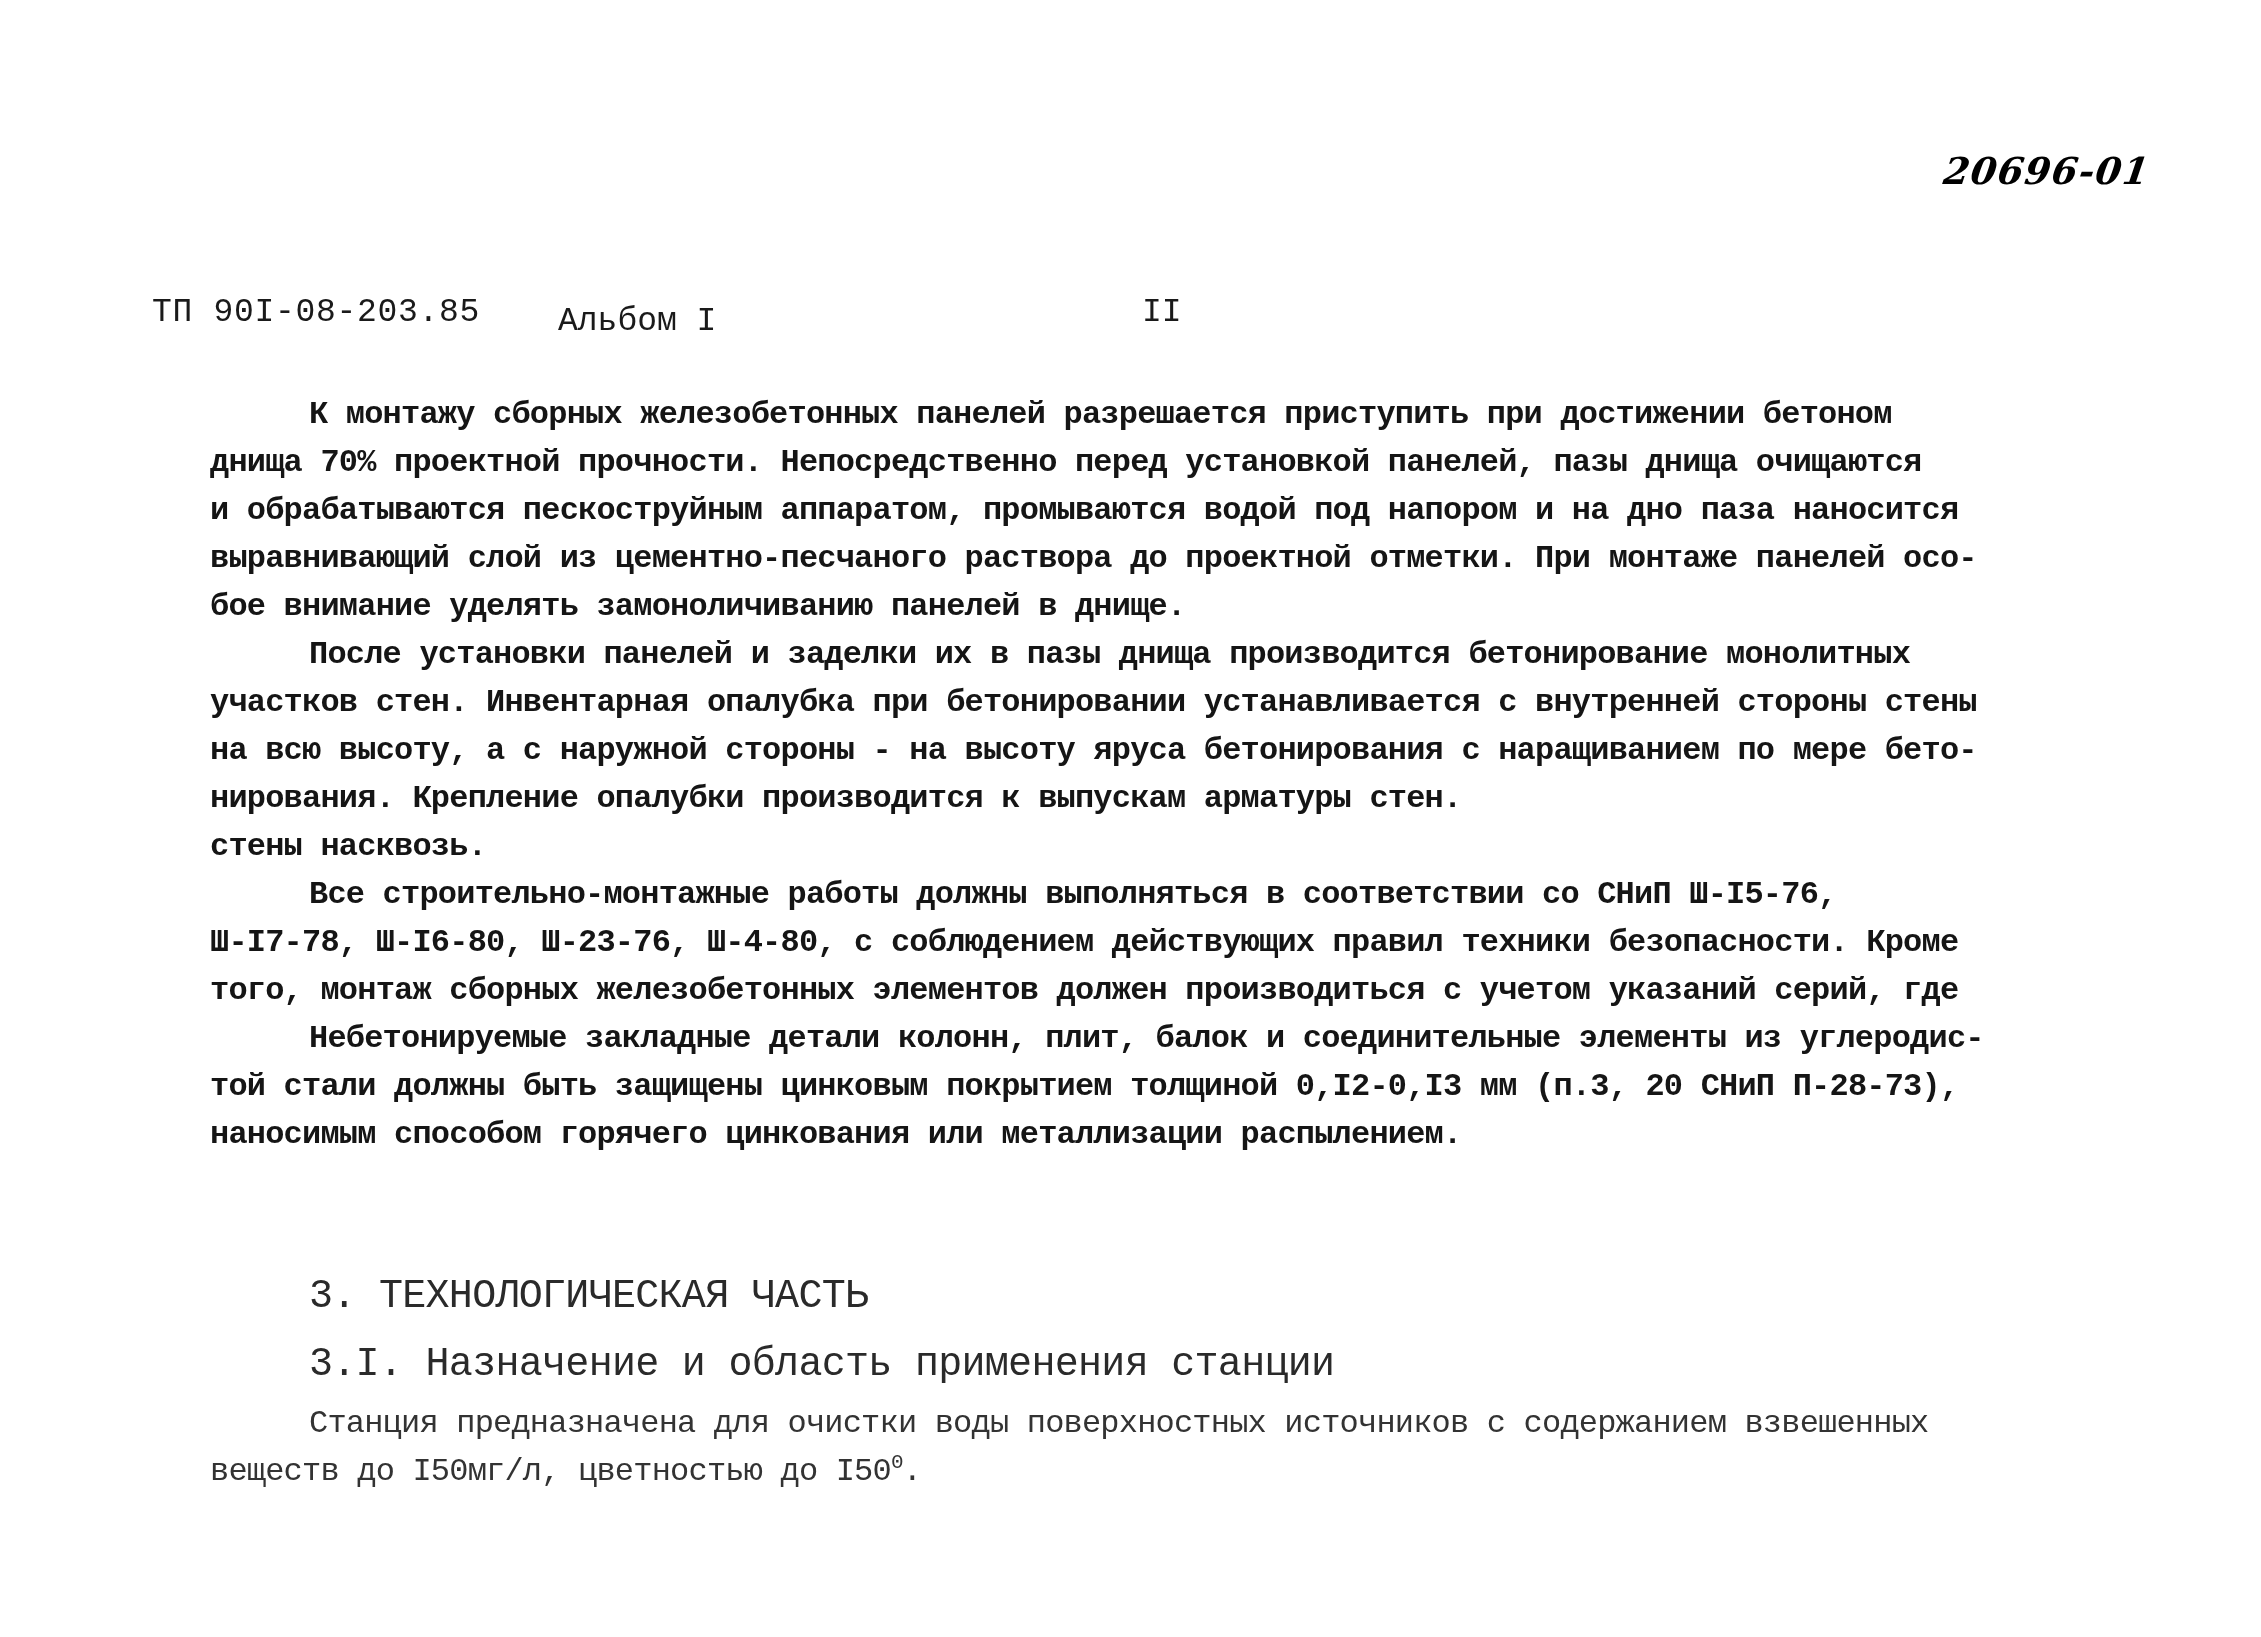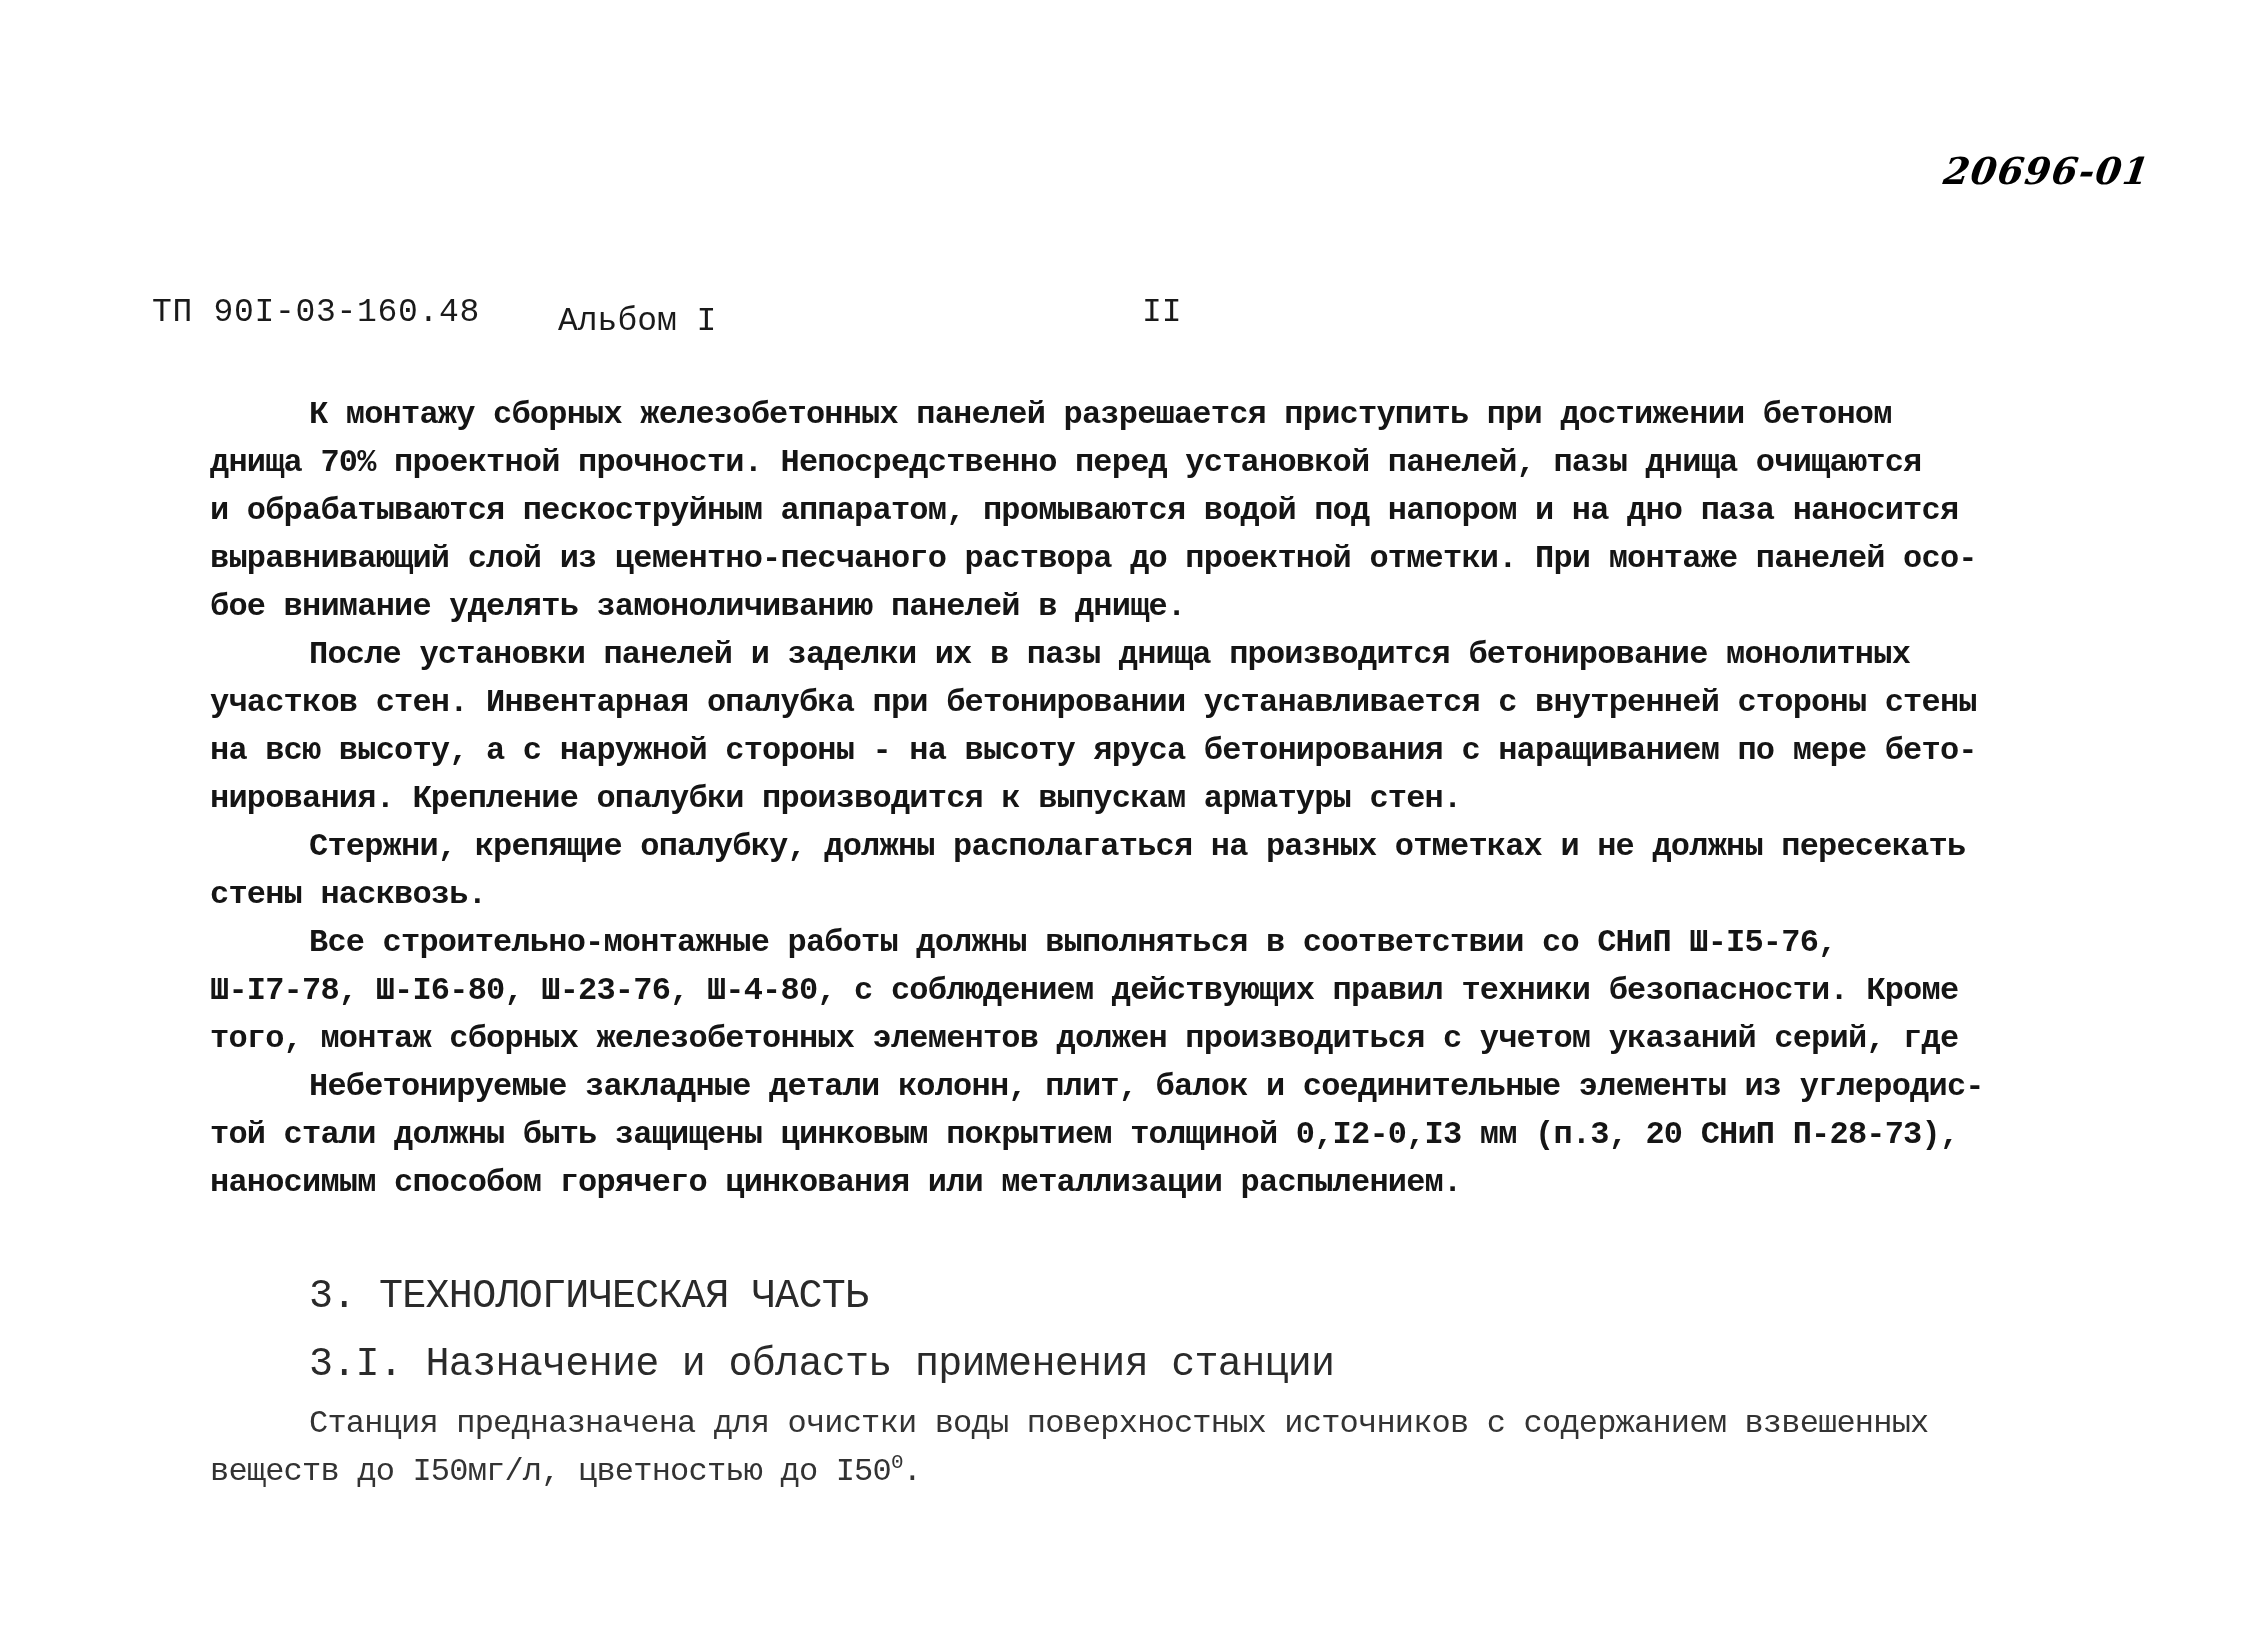--- a/index.html
+++ b/index.html
@@ -42,41 +42,40 @@
   sup { font-size: 21px; vertical-align: super; line-height: 0; }
 </style>
 </head>
 <body>
 
 <div class="page">
 
   <div class="archive-no">20696-01</div>
 
   <div class="header">
-    <span class="code">ТП 90I-03-160.48</span>
+    <span class="code">ТП 90I-08-203.85</span>
     <span class="album">Альбом I</span>
     <span class="pageno">II</span>
   </div>
 
   <div class="body-text">
     <div>
       <div class="line indent">К монтажу сборных железобетонных панелей разрешается приступить при достижении бетоном</div>
       <div class="line">днища 70% проектной прочности. Непосредственно перед установкой панелей, пазы днища очищаются</div>
       <div class="line">и обрабатываются пескоструйным аппаратом, промываются водой под напором и на дно паза наносится</div>
       <div class="line">выравнивающий слой из цементно-песчаного раствора до проектной отметки. При монтаже панелей осо-</div>
       <div class="line">бое внимание уделять замоноличиванию панелей в днище.</div>
     </div>
     <div>
       <div class="line indent">После установки панелей и заделки их в пазы днища производится бетонирование монолитных</div>
       <div class="line">участков стен. Инвентарная опалубка при бетонировании устанавливается с внутренней стороны стены</div>
       <div class="line">на всю высоту, а с наружной стороны - на высоту яруса бетонирования с наращиванием по мере бето-</div>
       <div class="line">нирования. Крепление опалубки производится к выпускам арматуры стен.</div>
     </div>
     <div>
-      <div class="line indent">Стержни, крепящие опалубку, должны располагаться на разных отметках и не должны пересекать</div>
       <div class="line">стены насквозь.</div>
     </div>
     <div>
       <div class="line indent">Все строительно-монтажные работы должны выполняться в соответствии со СНиП Ш-I5-76,</div>
       <div class="line">Ш-I7-78, Ш-I6-80, Ш-23-76, Ш-4-80, с соблюдением действующих правил техники безопасности. Кроме</div>
       <div class="line">того, монтаж сборных железобетонных элементов должен производиться с учетом указаний серий, где</div>
     </div>
     <div>
       <div class="line indent">Небетонируемые закладные детали колонн, плит, балок и соединительные элементы из углеродис-</div>
       <div class="line">той стали должны быть защищены цинковым покрытием толщиной 0,I2-0,I3 мм (п.3, 20 СНиП П-28-73),</div>

